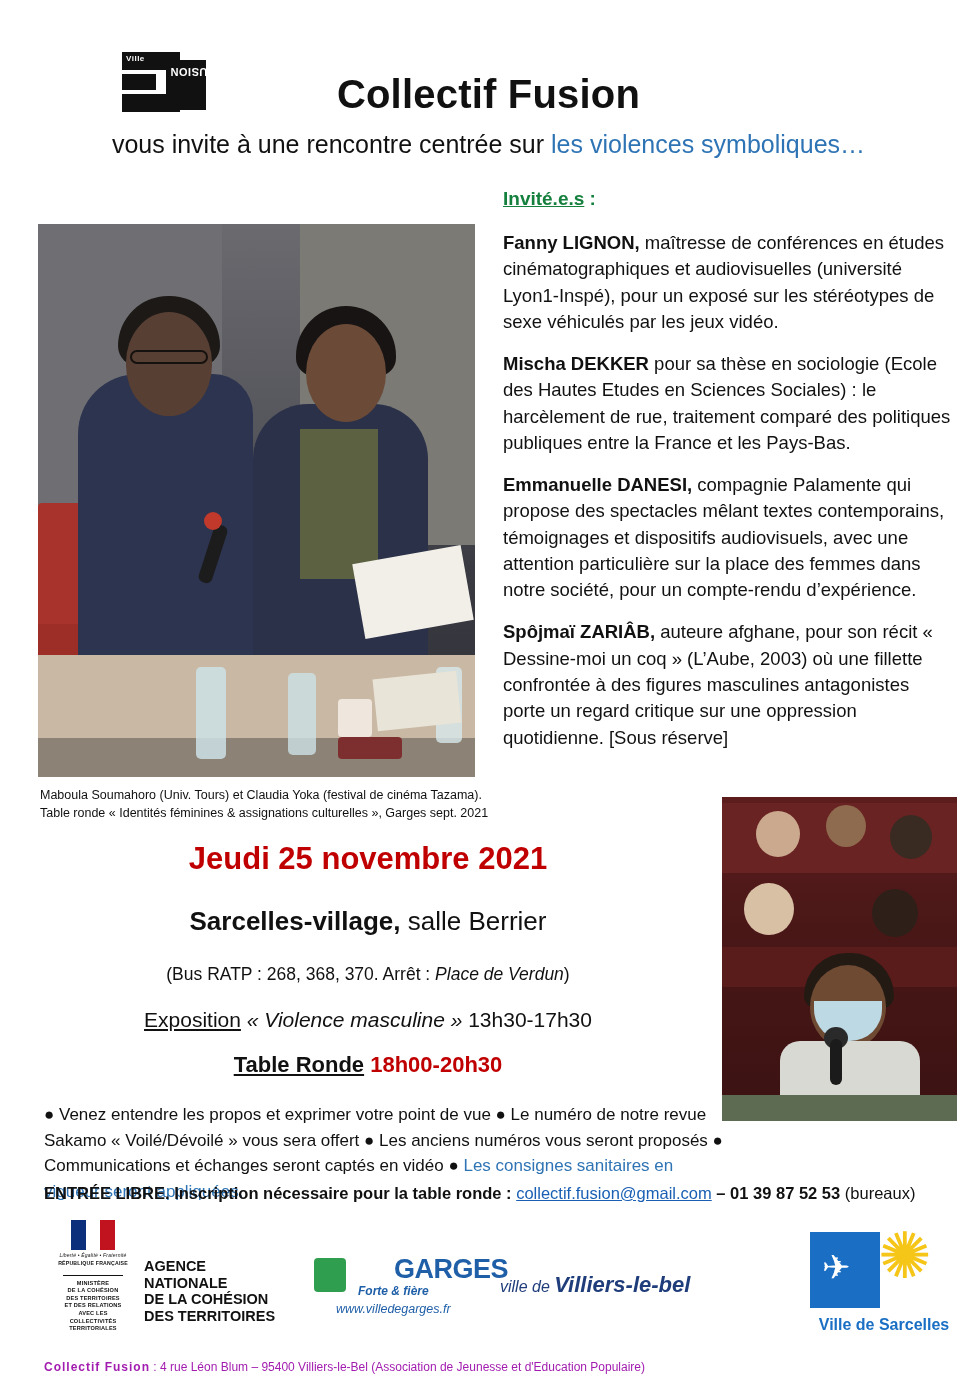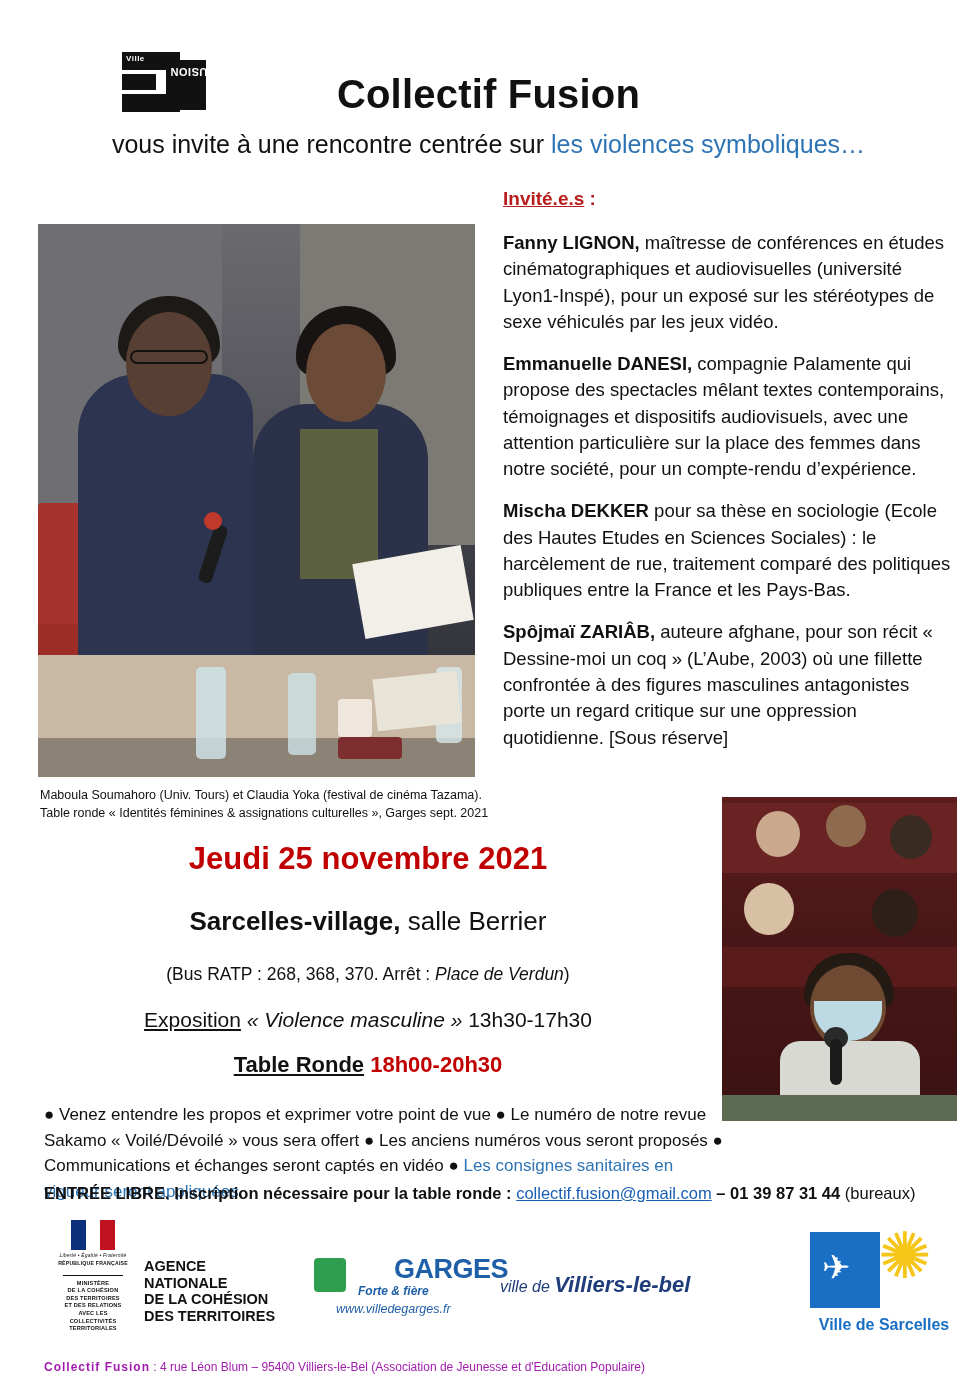--- a/index.html
+++ b/index.html
@@ -119,21 +119,21 @@
   .pm-phone { position:absolute; left:300px; bottom:18px; width:64px; height:22px; background:#7d2f2f; border-radius:4px; }
   .pm-paper { position:absolute; right:16px; bottom:50px; width:84px; height:52px; background:#e9e4d8; transform: rotate(-6deg); }
 
   
   .invites-label {
     position: absolute;
     left: 489px;
     top: 180px;
     font-size: 19px;
     font-weight: bold;
-    color: #b91c1c;
+    color: #15803d;
   }
   .invites-label u { text-decoration: underline; }
   .speakers {
     position: absolute;
     left: 489px;
     top: 222px;
     width: 452px;
     font-size: 18.5px;
     line-height: 1.42;
     color: #111;
@@ -352,24 +352,24 @@
 
     <div class="invites-label">
       <u>Invité.e.s</u><span> :</span>
     </div>
 
     <div class="speakers">
       <p>
         <b>Fanny LIGNON,</b><span> maîtresse de conférences en études cinématographiques et audiovisuelles (université Lyon1-Inspé), pour un exposé sur les stéréotypes de sexe véhiculés par les jeux vidéo.</span>
       </p>
       <p>
-        <b>Emmanuelle DANESI,</b><span> compagnie Palamente qui propose des spectacles mêlant textes contemporains, témoignages et dispositifs audiovisuels, avec une attention particulière sur la place des femmes dans notre société, pour un compte-rendu d’expérience.</span>
+        <b>Mischa DEKKER</b><span> pour sa thèse en sociologie (Ecole des Hautes Etudes en Sciences Sociales) : le harcèlement de rue, traitement comparé des politiques publiques entre la France et les Pays-Bas.</span>
       </p>
       <p>
-        <b>Mischa DEKKER</b><span> pour sa thèse en sociologie (Ecole des Hautes Etudes en Sciences Sociales) : le harcèlement de rue, traitement comparé des politiques publiques entre la France et les Pays-Bas.</span>
+        <b>Emmanuelle DANESI,</b><span> compagnie Palamente qui propose des spectacles mêlant textes contemporains, témoignages et dispositifs audiovisuels, avec une attention particulière sur la place des femmes dans notre société, pour un compte-rendu d’expérience.</span>
       </p>
       <p>
         <b>Spôjmaï ZARIÂB,</b><span> auteure afghane, pour son récit « Dessine-moi un coq » (L’Aube, 2003) où une fillette confrontée à des figures masculines antagonistes porte un regard critique sur une oppression quotidienne. [Sous réserve]</span>
       </p>
     </div>
 
     <div class="photo-2">
       <div class="p2-bg"></div>
       <div class="p2-rowa"></div>
       <div class="p2-head1"></div>
@@ -404,21 +404,21 @@
       <u>Table Ronde</u><span class="red"> 18h00-20h30</span>
     </div>
 
     <div class="notes">
       <div>● Venez entendre les propos et exprimer votre point de vue ● Le numéro de notre revue</div>
       <div>Sakamo « Voilé/Dévoilé » vous sera offert ● Les anciens numéros vous seront proposés ●</div>
       <div><span>Communications et échanges seront captés en vidéo ● </span><span class="blue">Les consignes sanitaires en vigueur seront appliquées.</span></div>
     </div>
 
     <div class="entree">
-      <b>ENTRÉE LIBRE. Inscription nécessaire pour la table ronde : </b><u>collectif.fusion@gmail.com</u><b> – 01 39 87 31 44 </b><span>(bureaux)</span>
+      <b>ENTRÉE LIBRE. Inscription nécessaire pour la table ronde : </b><u>collectif.fusion@gmail.com</u><b> – 01 39 87 52 53 </b><span>(bureaux)</span>
     </div>
 
     <div class="logos">
       <div class="logo-min">
         <div class="flag">
             <span class="b"></span>
             <span class="w"></span>
             <span class="r"></span>
           </div>
         <div class="devise">Liberté • Égalité • Fraternité</div>

